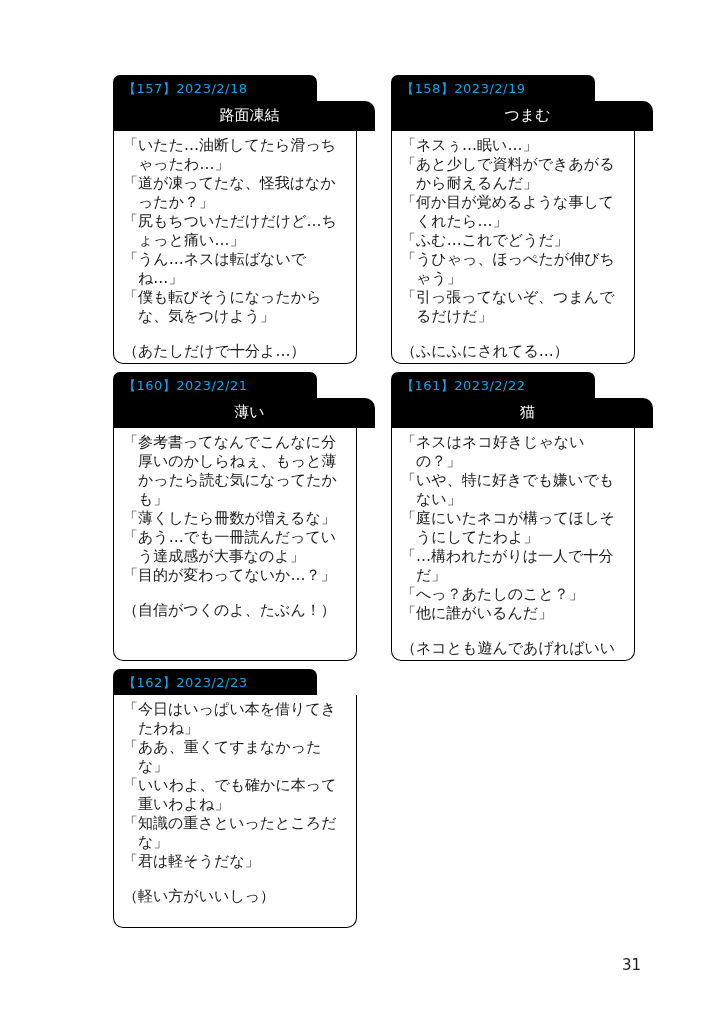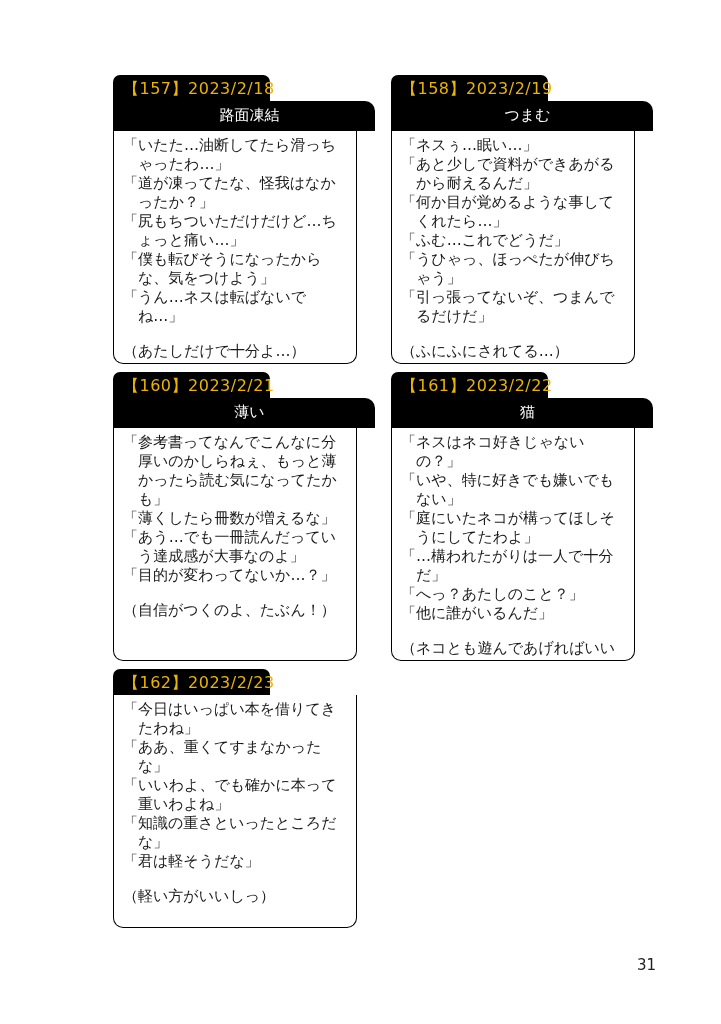--- a/index.html
+++ b/index.html
@@ -18,25 +18,25 @@
   .cards-grid {
     position: absolute;
     left: 113px; top: 75px;
     display: grid;
     grid-template-columns: 262px 262px;
     column-gap: 16px;
     row-gap: 8px;
   }
   .card { width: 262px; height: 289px; }
   .card-tab {
-    width: 157px; height: 26px;
+    width: 204px; height: 26px;
     background: #000000;
     border-radius: 7px 7px 0 0;
-    color: #eab308;
-    font-size: 16px; line-height: 27px;
+    color: #0ea5e9;
+    font-size: 13px; line-height: 27px;
     padding-left: 10px;
     white-space: nowrap;
     letter-spacing: 0.5px;
   }
   .card-titlebar {
     width: 262px; height: 30px;
     background: #000000;
     border-radius: 0 10px 0 0;
     color: #ffffff;
     font-size: 15px; line-height: 29px;
@@ -56,40 +56,40 @@
   }
   .dlg-line, .aside-line {
     padding-left: 1em;
     text-indent: -1em;
   }
   .aside-line { margin-top: 16px; }
   .page-number {
     position: absolute;
     left: 622px; top: 956px;
     width: 34px;
-    text-align: right;
+    text-align: left;
     font-size: 15px;
     color: #222222;
   }
 </style>
 </head>
 <body>
 
 <div class="page">
   <div class="cards-grid">
 
     <section class="card">
       <div class="card-tab">【157】2023/2/18</div>
       <div class="card-titlebar">路面凍結</div>
       <div class="card-body">
         <div class="dlg-line">「いたた…油断してたら滑っちゃったわ…」</div>
         <div class="dlg-line">「道が凍ってたな、怪我はなかったか？」</div>
         <div class="dlg-line">「尻もちついただけだけど…ちょっと痛い…」</div>
+        <div class="dlg-line">「うん…ネスは転ばないでね…」</div>
         <div class="dlg-line">「僕も転びそうになったからな、気をつけよう」</div>
-        <div class="dlg-line">「うん…ネスは転ばないでね…」</div>
         <div class="aside-line">（あたしだけで十分よ…）</div>
       </div>
     </section>
 
     <section class="card">
       <div class="card-tab">【158】2023/2/19</div>
       <div class="card-titlebar">つまむ</div>
       <div class="card-body">
         <div class="dlg-line">「ネスぅ…眠い…」</div>
         <div class="dlg-line">「あと少しで資料ができあがるから耐えるんだ」</div>

